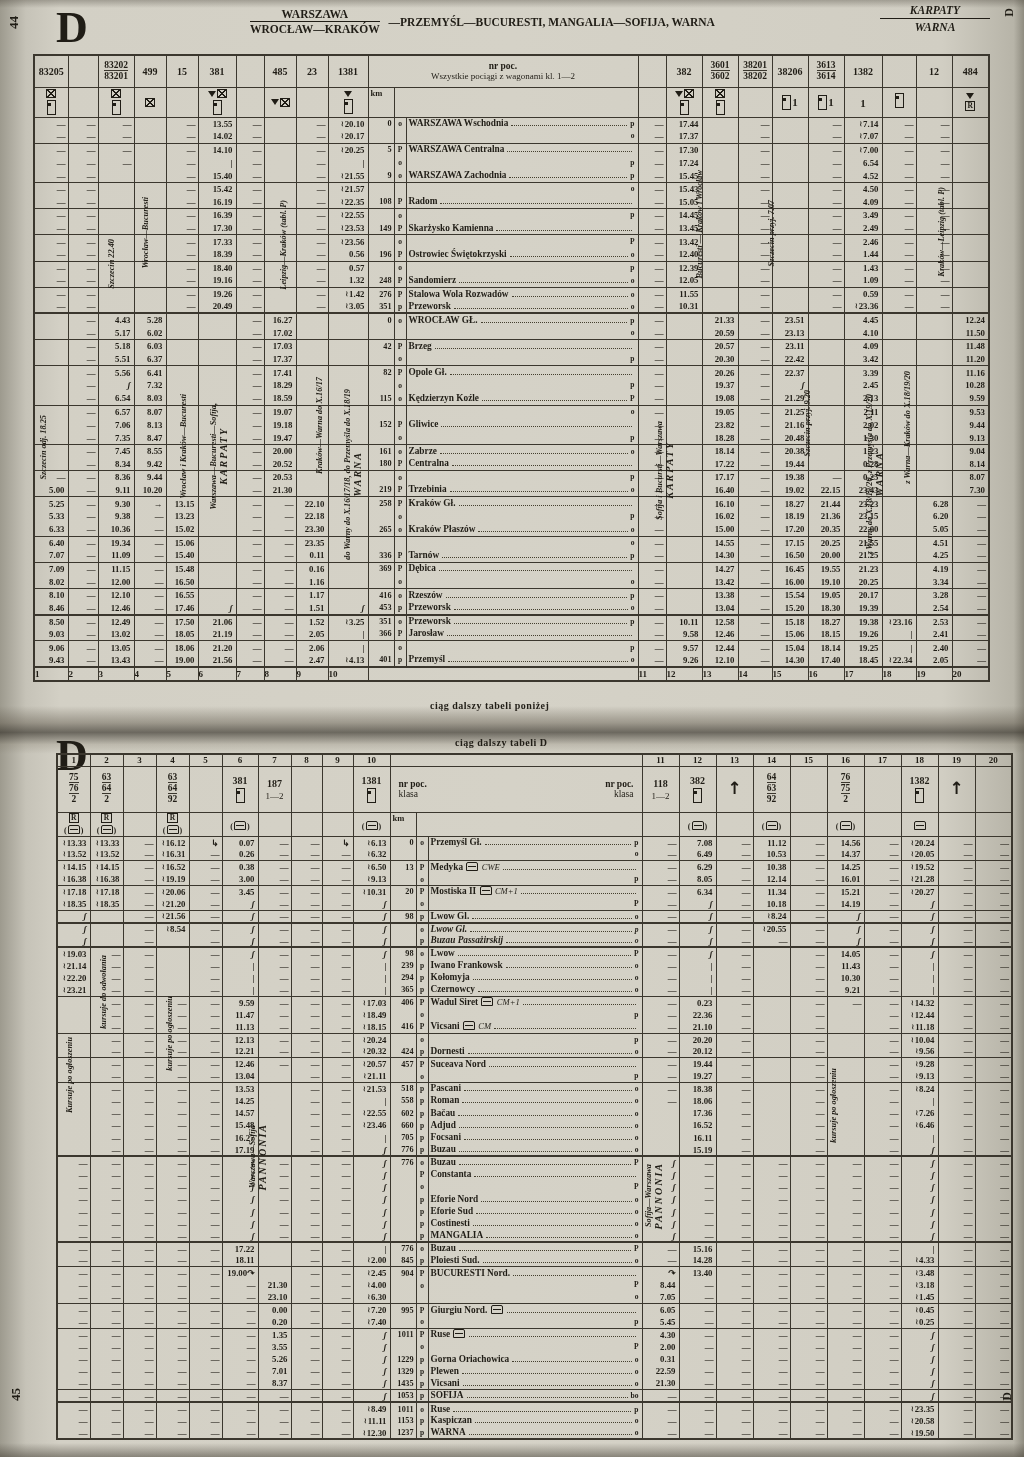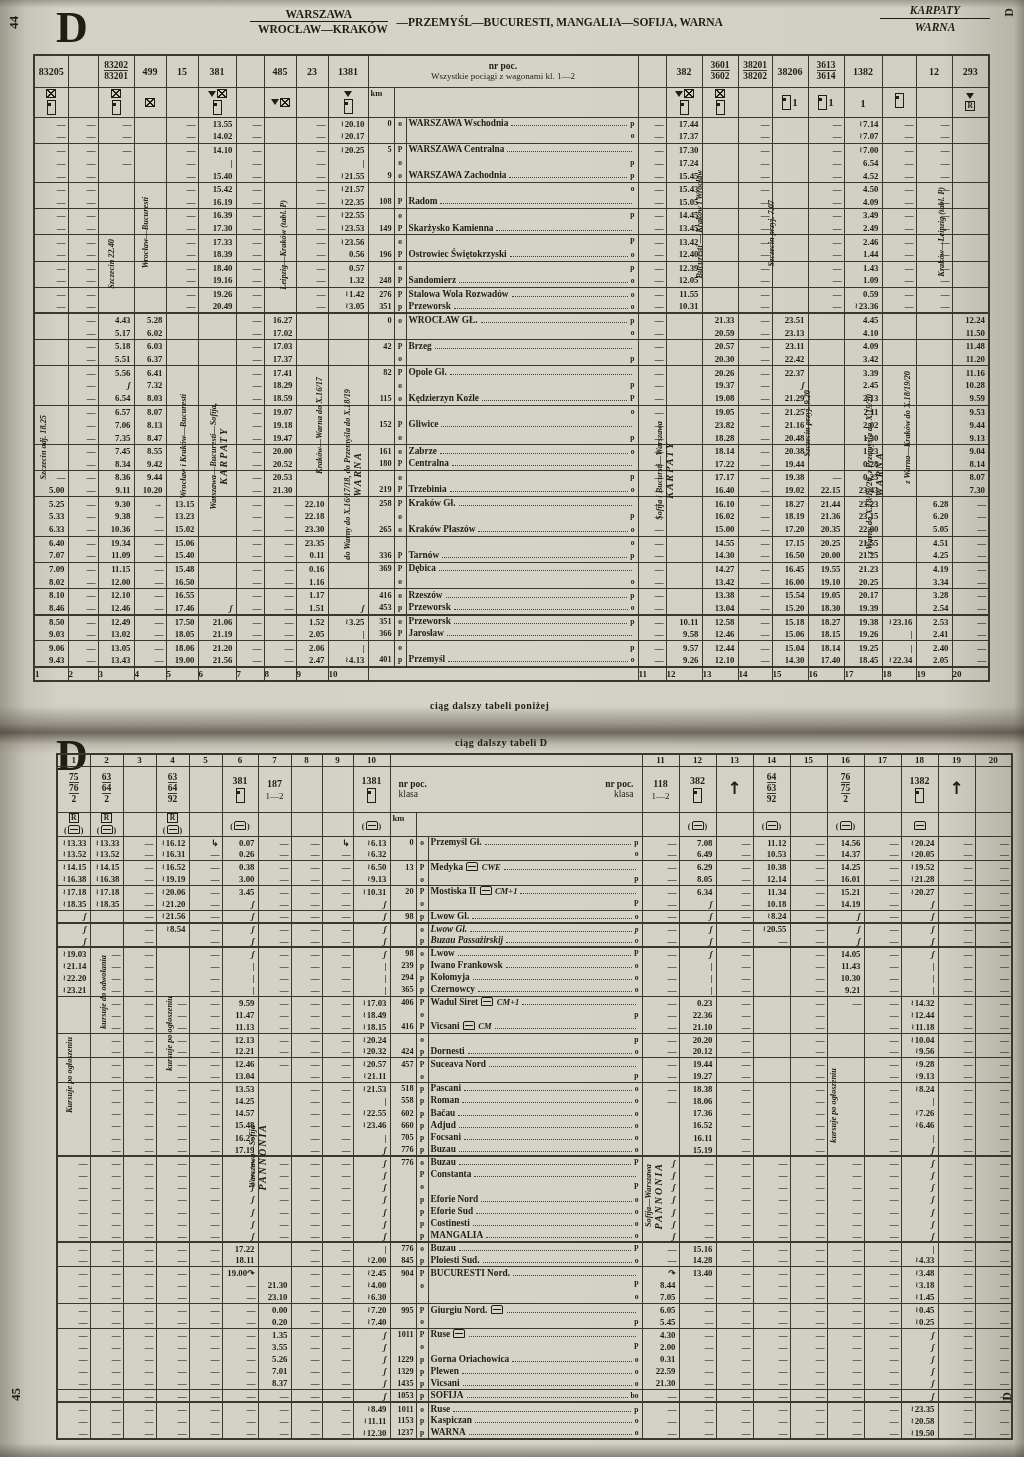--- a/index.html
+++ b/index.html
@@ -12,21 +12,21 @@
   .fold{position:absolute;left:0;right:0;top:706px;height:48px;
         background:linear-gradient(180deg,rgba(0,0,0,0) 0,rgba(90,83,70,.45) 35%,rgba(44,40,32,.62) 55%,rgba(120,113,98,.25) 80%,rgba(0,0,0,0) 100%);}
   .shade-bot{position:absolute;left:0;right:0;bottom:0;height:14px;background:linear-gradient(0deg,rgba(60,55,45,.5),rgba(0,0,0,0));}
 
   .rot{writing-mode:vertical-rl;transform:rotate(180deg);}
   .pgno{position:absolute;font:bold 13px "Liberation Serif",serif;}
   .bigD{position:absolute;font:bold 44px "Liberation Serif",serif;letter-spacing:1px;}
   .titlebox{position:absolute;left:250px;top:8px;width:520px;font-weight:bold;font-size:11.5px;text-align:left;}
   .frac{display:inline-block;text-align:center;vertical-align:middle;}
   .frac .fa{display:block;border-bottom:1.4px solid var(--tx);padding:0 6px 1px;}
-  .frac .fb{display:block;padding-top:1px;margin-left:8px;}
+  .frac .fb{display:block;padding-top:1px;}
   .titlerest{display:inline-block;vertical-align:middle;margin-left:6px;}
   .rightnames{position:absolute;left:880px;top:4px;width:110px;text-align:center;font:bold italic 11.5px "Liberation Serif",serif;}
   .rightnames .fa{border-bottom:1.4px solid var(--tx);padding-bottom:2px;margin-bottom:2px;}
   .cont{position:absolute;font:bold 10px "Liberation Serif",serif;letter-spacing:.5px;}
 
   table{border-collapse:collapse;table-layout:fixed;position:absolute;background:transparent;}
   td{padding:0;margin:0;overflow:hidden;white-space:nowrap;border-left:1px solid var(--ln);vertical-align:middle;}
   tr{height:13.1px;} #tbl-bottom tr{height:12.3px;}
   #tbl-top{left:33px;top:54px;border:2px solid var(--ln);}
   #tbl-bottom{left:56px;top:753px;border:2px solid var(--ln);}
@@ -44,21 +44,21 @@
   .npks .kl{font-weight:normal;font-family:Liberation Serif, serif;}
 
   td.n{font-weight:bold;font-size:8.8px;text-align:right;padding-right:3px;}
   td.km{font-weight:bold;font-size:8.2px;text-align:right;padding-right:2px;}
   td.ml{font-size:7.5px;text-align:center;font-weight:bold;}
   td.st{font-size:9.3px;font-weight:bold;text-align:left;}
   td.st .stc{display:flex;align-items:flex-end;padding:0 3px 1px 2px;}
   td.st .dots{flex:1;border-bottom:1.6px dotted #45402f;margin:0 3px 2px;}
   td.st .mrm{font-weight:bold;font-size:7.5px;}
   tr.it td.st, tr.it td.st em{font-style:italic;font-weight:bold;}
-  td.st em{font-style:italic;font-weight:bold;font-size:8.6px;}
+  td.st em{font-style:italic;font-weight:normal;font-size:8.6px;}
   tr.r1 td{border-bottom:1px solid var(--ln);}
   tr.r2 td{border-bottom:2px solid var(--ln);}
   .dash{letter-spacing:-1px;}
   .wv{font-size:7px;vertical-align:1px;margin-right:1px;}
   .br{font-style:italic;font-weight:bold;}
   .arr{font-weight:bold;}
 
   .vl{position:absolute;display:flex;align-items:center;justify-content:center;gap:0px;
       font:bold italic 8.3px "Liberation Serif",serif;white-space:nowrap;color:var(--tx);z-index:5;}
   .vl span{writing-mode:vertical-rl;transform:rotate(180deg);display:block;}
@@ -143,21 +143,21 @@
         </td>
         <td></td>
         <td class="hl">382</td>
         <td><span class="hfr"><span class="u">3601</span><span>3602</span></span></td>
         <td><span class="hfr"><span class="u">38201</span><span>38202</span></span></td>
         <td class="hl">38206</td>
         <td><span class="hfr"><span class="u">3613</span><span>3614</span></span></td>
         <td class="hl">1382</td>
         <td></td>
         <td class="hl">12</td>
-        <td class="hl">293</td>
+        <td class="hl">484</td>
       </tr>
       <tr class="hrow2">
         <td>
             <span class="icons">
               <span class="irow">
                 <span class="ic-din"></span>
               </span>
               <span class="ic-bed"></span>
             </span>
           </td>

